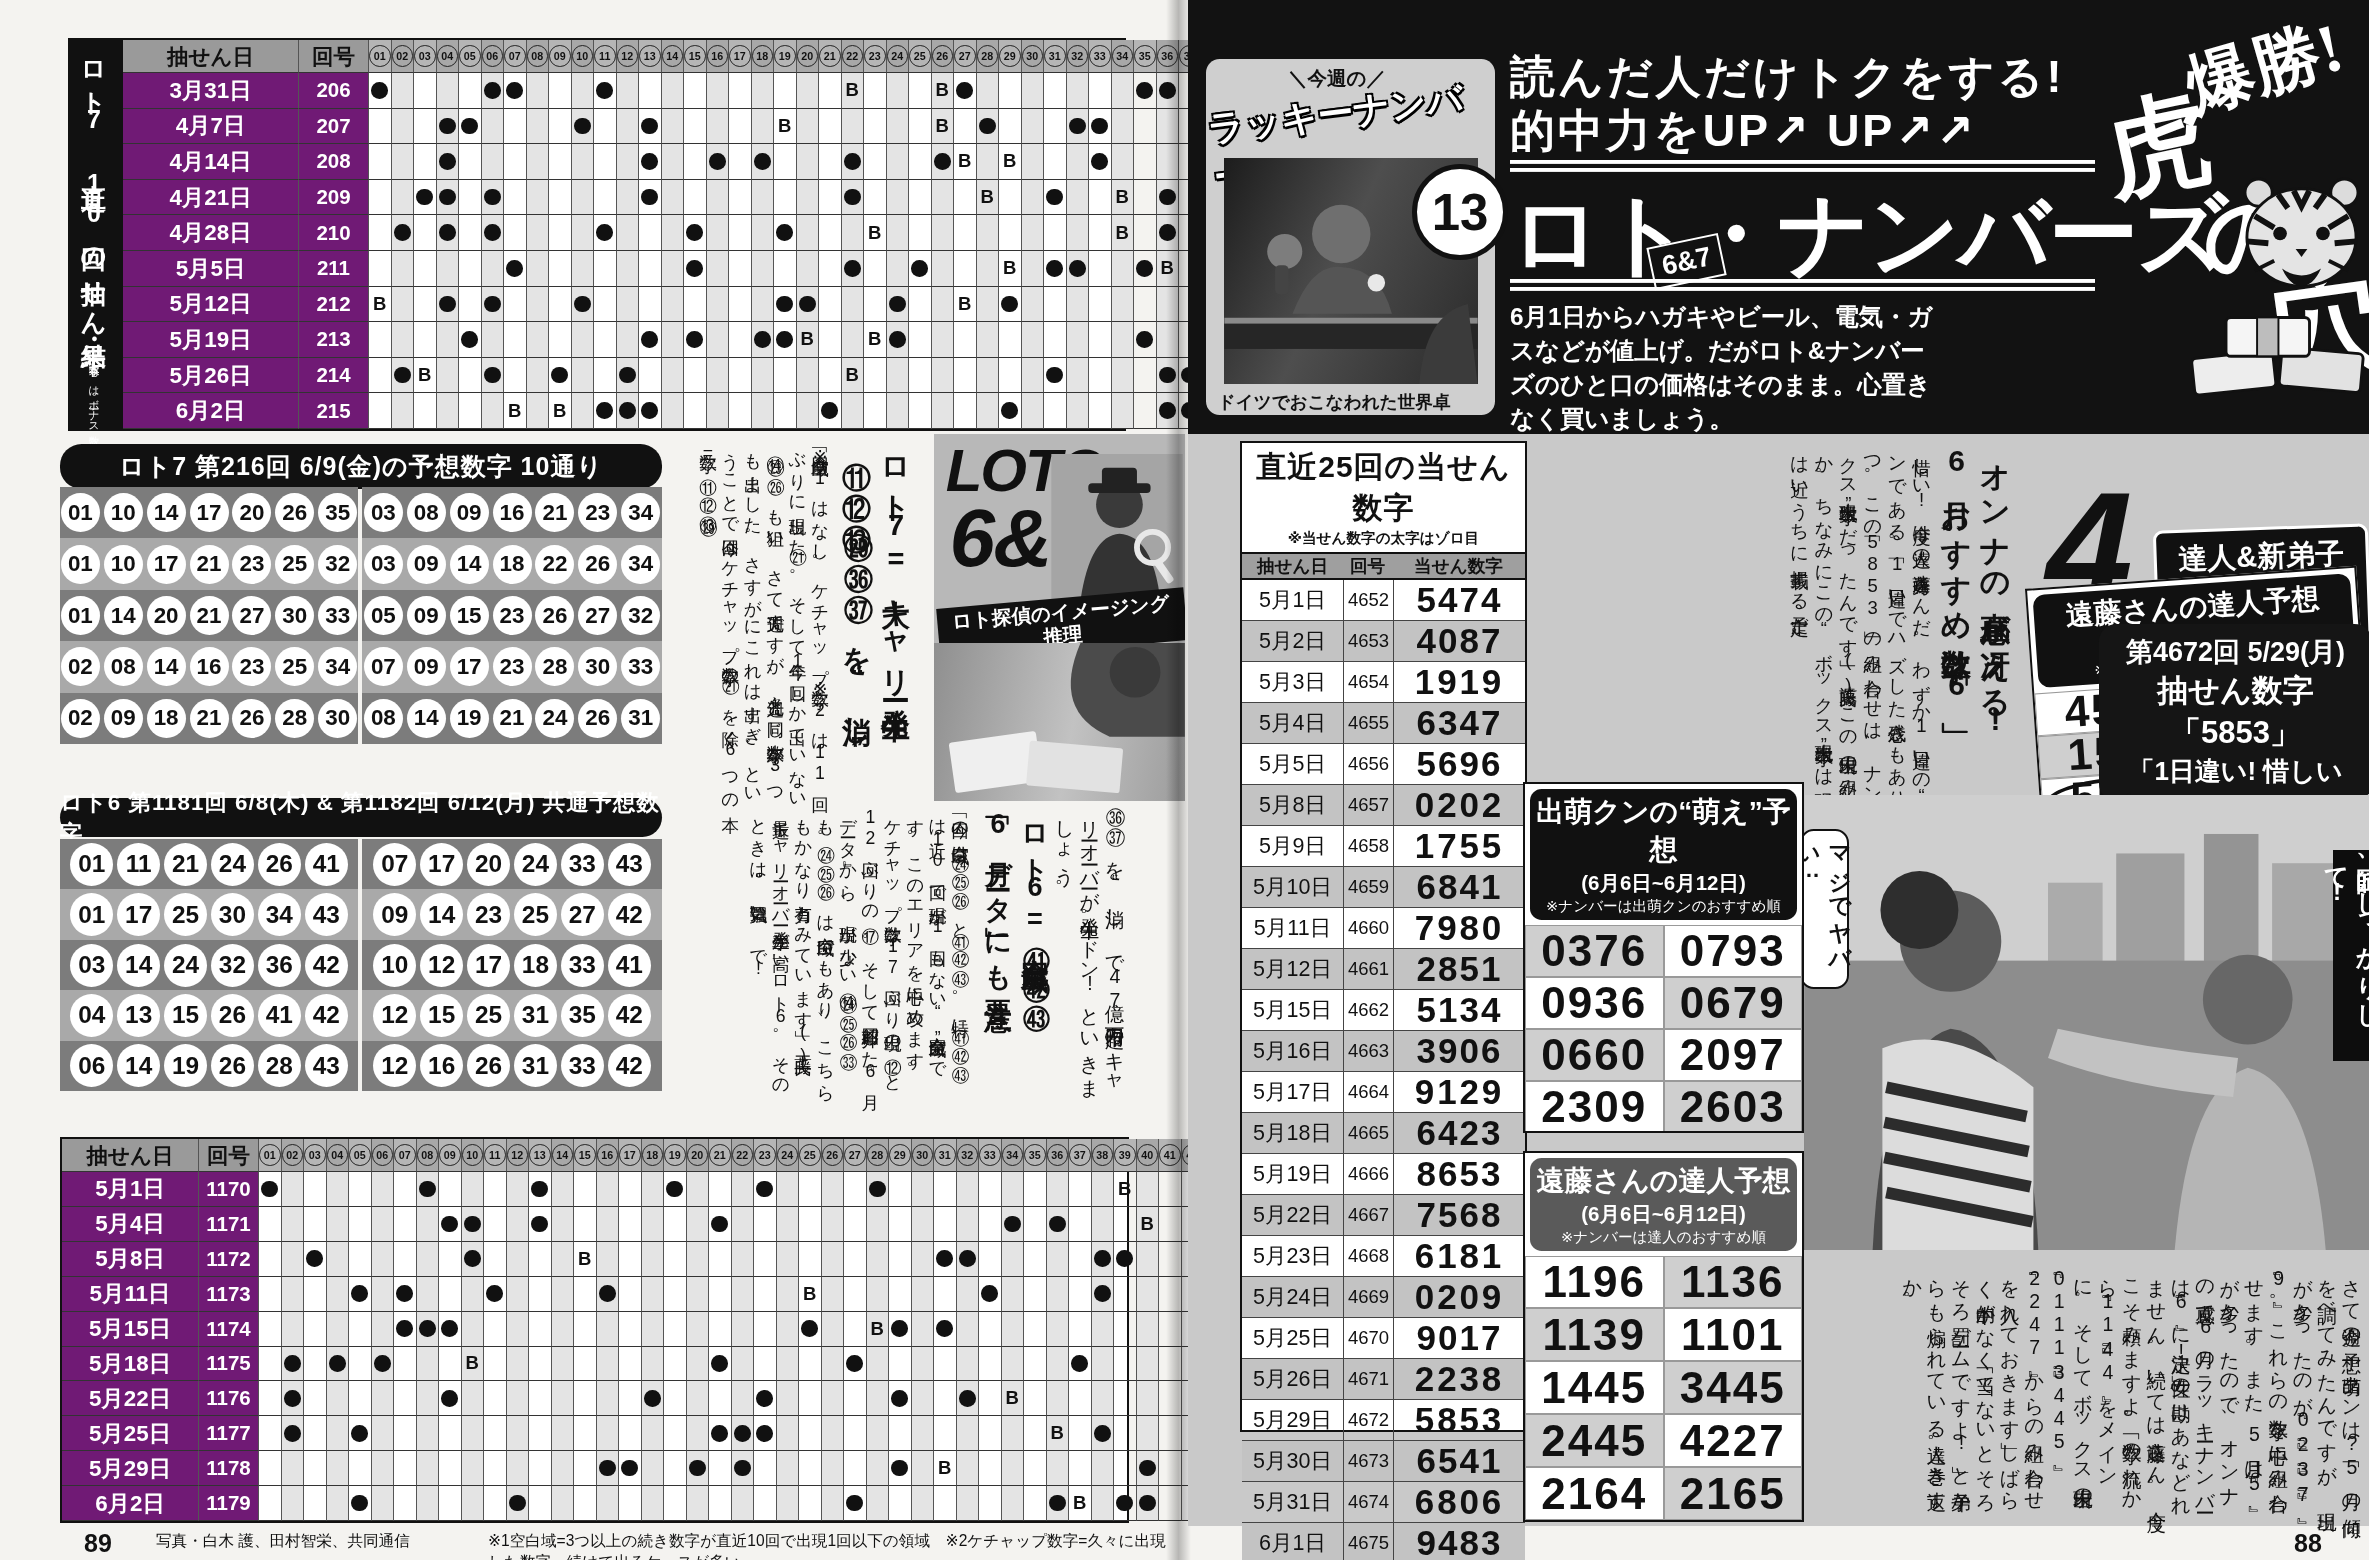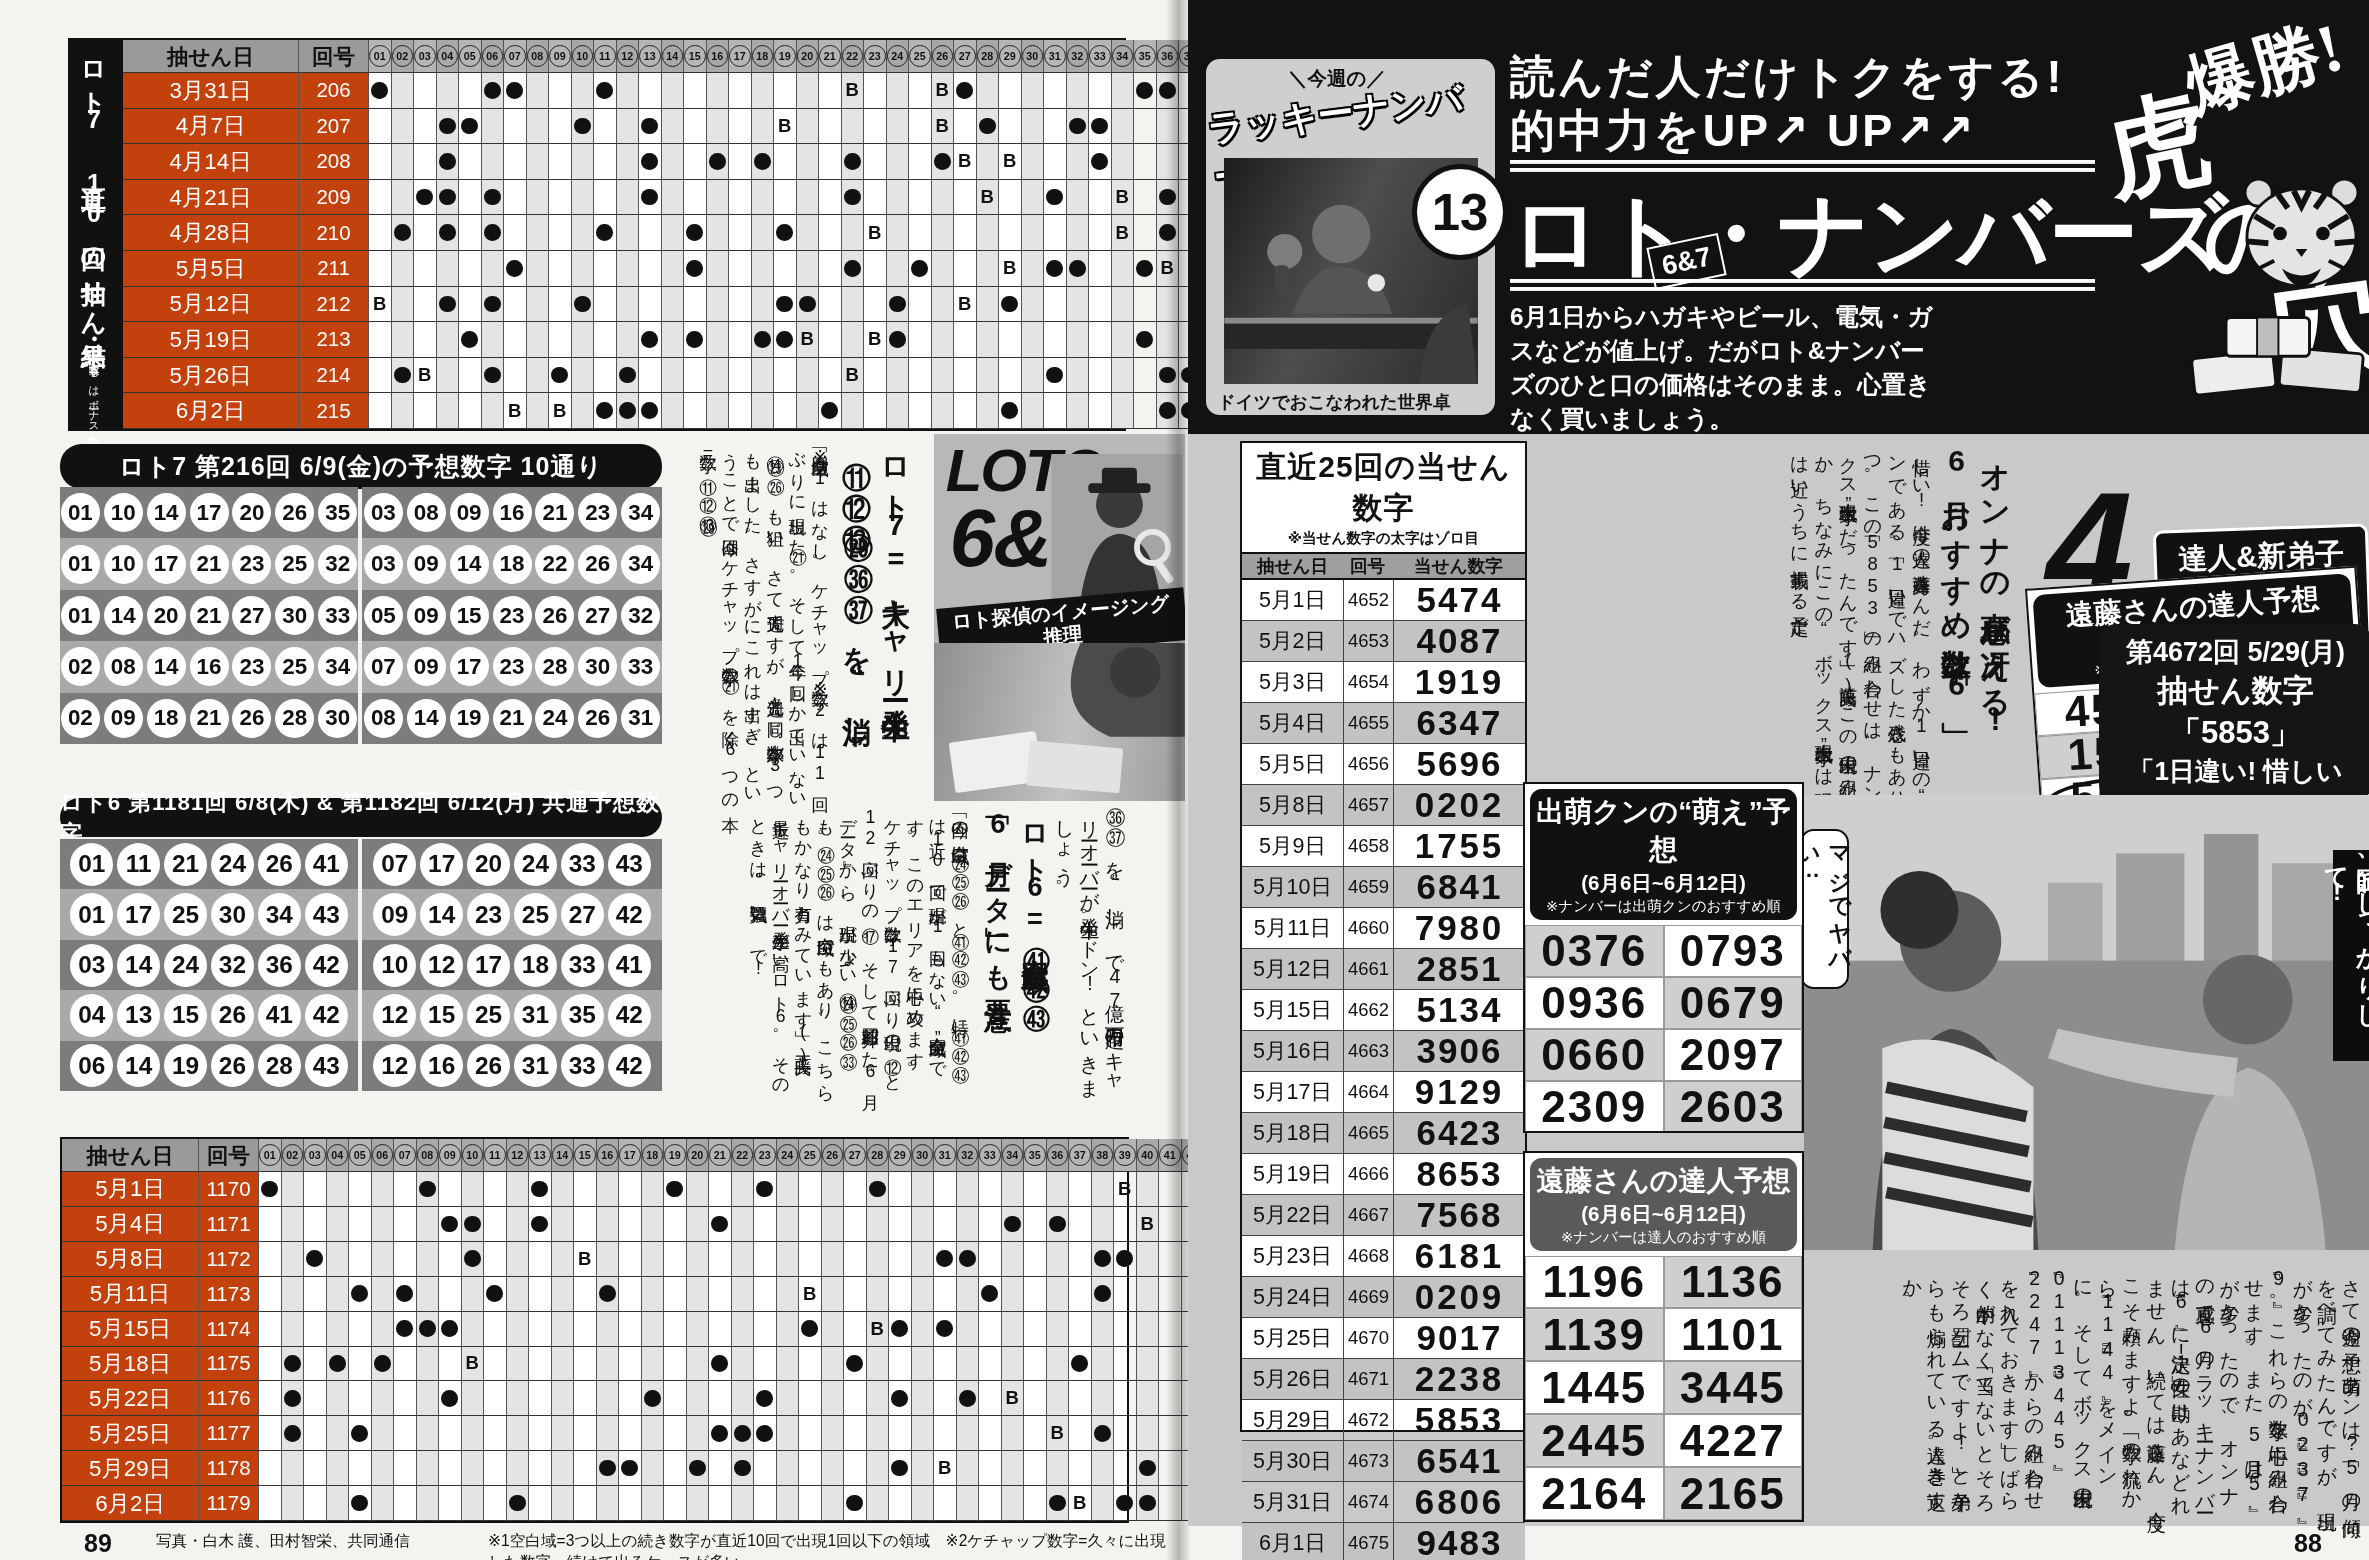--- a/index.html
+++ b/index.html
@@ -12,21 +12,21 @@
   
   #l7side{left:68px;top:38px;width:53px;height:393px;background:#111;color:#fff;
           display:flex;flex-direction:column;align-items:center;padding-top:5.9px;box-sizing:border-box;}
   #l7side .t1{writing-mode:vertical-rl;text-orientation:upright;font-weight:bold;font-size:25px;letter-spacing:2px;}
   #l7side .t2{writing-mode:vertical-rl;text-orientation:upright;font-size:10.7px;margin-top:3.9px;}
   .resgrid{display:grid;background:#fff;border:2.9px solid #111;box-sizing:border-box;}
   #l7grid{left:121px;top:38px;width:1005px;height:393px;grid-template-rows:33px repeat(10,1fr);}
   #l6grid{left:60px;top:1137px;width:1069px;height:386px;grid-template-rows:33px repeat(10,1fr);}
   .resgrid>div{border-right:1px solid #555;border-bottom:1.5px solid #333;display:flex;align-items:center;justify-content:center;box-sizing:border-box;}
   .rh{background:#b5b5b5;}
-  .dcell,.rcell{background:#c2410c;color:#fff;font-weight:normal;font-size:22.4px;}
+  .dcell,.rcell{background:#701a75;color:#fff;font-weight:bold;font-size:22.4px;}
   .rcell{font-size:20.5px;}
   .hdate,.hround{background:#9a9a9a;color:#111;font-weight:bold;font-size:21.5px;}
   .stripe{background:#e4e4e4;}
   .rh.stripe{background:#a8a8a8;}
   .ncir{width:19.5px;height:19.5px;border:1.5px solid #222;border-radius:50%;font-size:10.7px;font-weight:bold;
         display:flex;align-items:center;justify-content:center;background:transparent;}
   .dot{width:16.6px;height:16.6px;background:#111;border-radius:50%;}
   .bmark{font-size:18.5px;font-weight:bold;}
   .ptitle{background:#111;color:#fff;border-radius:21.5px;display:flex;align-items:center;justify-content:center;
           font-weight:bold;font-size:25px;letter-spacing:1px;}

